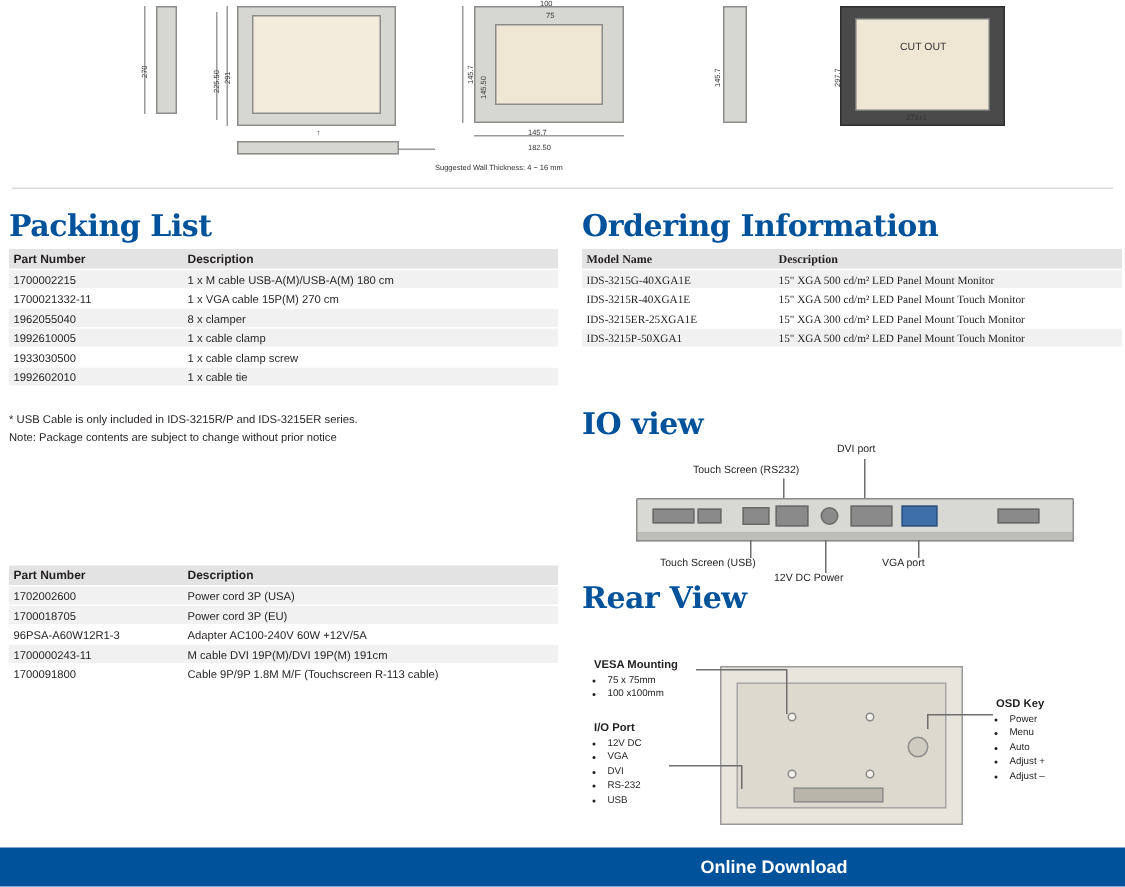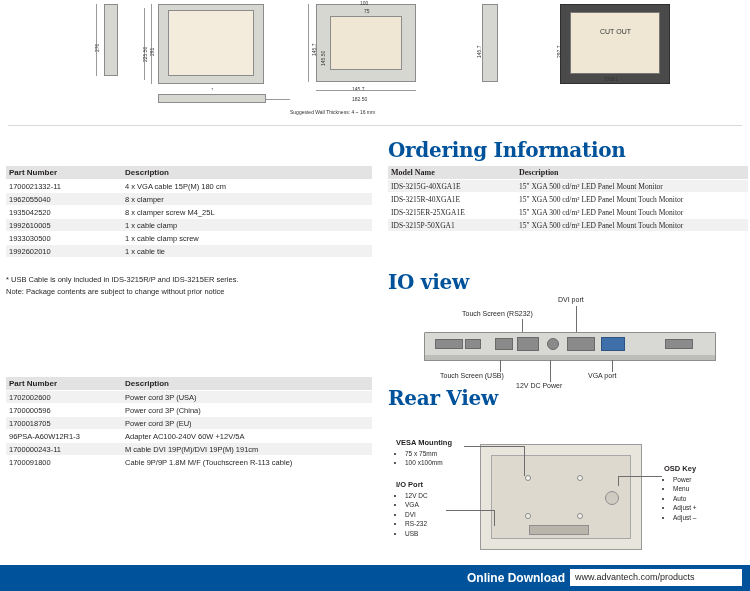--- a/index.html
+++ b/index.html
@@ -142,41 +142,44 @@
     <div class="dwg" style="left:562px;top:12px;width:90px;height:62px;background:#efe7d4;border:1px solid #777;"></div>
     <div class="dim-text" style="left:592px;top:28px;font-size:7px;">CUT OUT</div>
     <div class="dim-text v" style="left:548px;top:58px;">297.7</div>
     <div class="dim-text" style="left:596px;top:76px;">273±1</div>
 
     <div class="dwg" style="left:150px;top:94px;width:108px;height:9px;background:#d7d7d2;border:1px solid #8c8c8c;"></div>
     <div class="line" style="left:258px;top:99px;width:24px;height:1px;"></div>
     <div class="dim-text" style="left:282px;top:109px;">Suggested Wall Thickness: 4 ~ 16 mm</div>
   </div>
 
+  <div class="col-left" style="top:138px;">
+    <h2 class="sec">Packing List</h2>
+  </div>
 
   <div class="col-left" style="top:166px;">
     <table class="tbl">
       <thead>
         <tr>
           <th style="width:110px;">Part Number</th>
           <th>Description</th>
         </tr>
       </thead>
       <tbody>
+        <tr class="odd">
+            <td>1700002215</td>
+            <td>1 x M cable USB-A(M)/USB-A(M) 180 cm</td>
+          </tr>
         <tr class="even">
             <td>1700021332-11</td>
-            <td>4 x VGA cable 15P(M) 180 cm</td>
+            <td>1 x VGA cable 15P(M) 270 cm</td>
           </tr>
         <tr class="odd">
             <td>1962055040</td>
             <td>8 x clamper</td>
-          </tr>
-        <tr class="even">
-            <td>1935042520</td>
-            <td>8 x clamper screw M4_25L</td>
           </tr>
         <tr class="odd">
             <td>1992610005</td>
             <td>1 x cable clamp</td>
           </tr>
         <tr class="even">
             <td>1933030500</td>
             <td>1 x cable clamp screw</td>
           </tr>
         <tr class="odd">
@@ -198,24 +201,20 @@
       <thead>
         <tr>
           <th style="width:110px;">Part Number</th>
           <th>Description</th>
         </tr>
       </thead>
       <tbody>
         <tr class="odd">
             <td>1702002600</td>
             <td>Power cord 3P (USA)</td>
-          </tr>
-        <tr class="even">
-            <td>1700000596</td>
-            <td>Power cord 3P (China)</td>
           </tr>
         <tr class="odd">
             <td>1700018705</td>
             <td>Power cord 3P (EU)</td>
           </tr>
         <tr class="even">
             <td>96PSA-A60W12R1-3</td>
             <td>Adapter AC100-240V 60W +12V/5A</td>
           </tr>
         <tr class="odd">
@@ -341,16 +340,15 @@
         <li>Adjust +</li>
         <li>Adjust –</li>
       </ul>
       <div class="ldr" style="left:230px;top:62px;width:44px;height:1px;"></div>
       <div class="ldr" style="left:230px;top:62px;width:1px;height:10px;"></div>
     </div>
   </div>
 
   <div class="footer">
     <div class="dl">Online Download</div>
-    <div class="url">www.advantech.com/products</div>
   </div>
 
 </div>
 
 </body></html>

